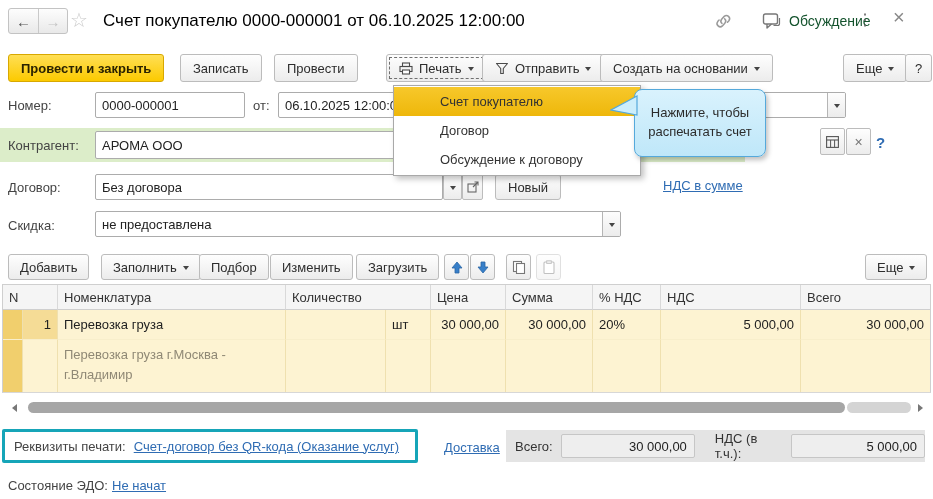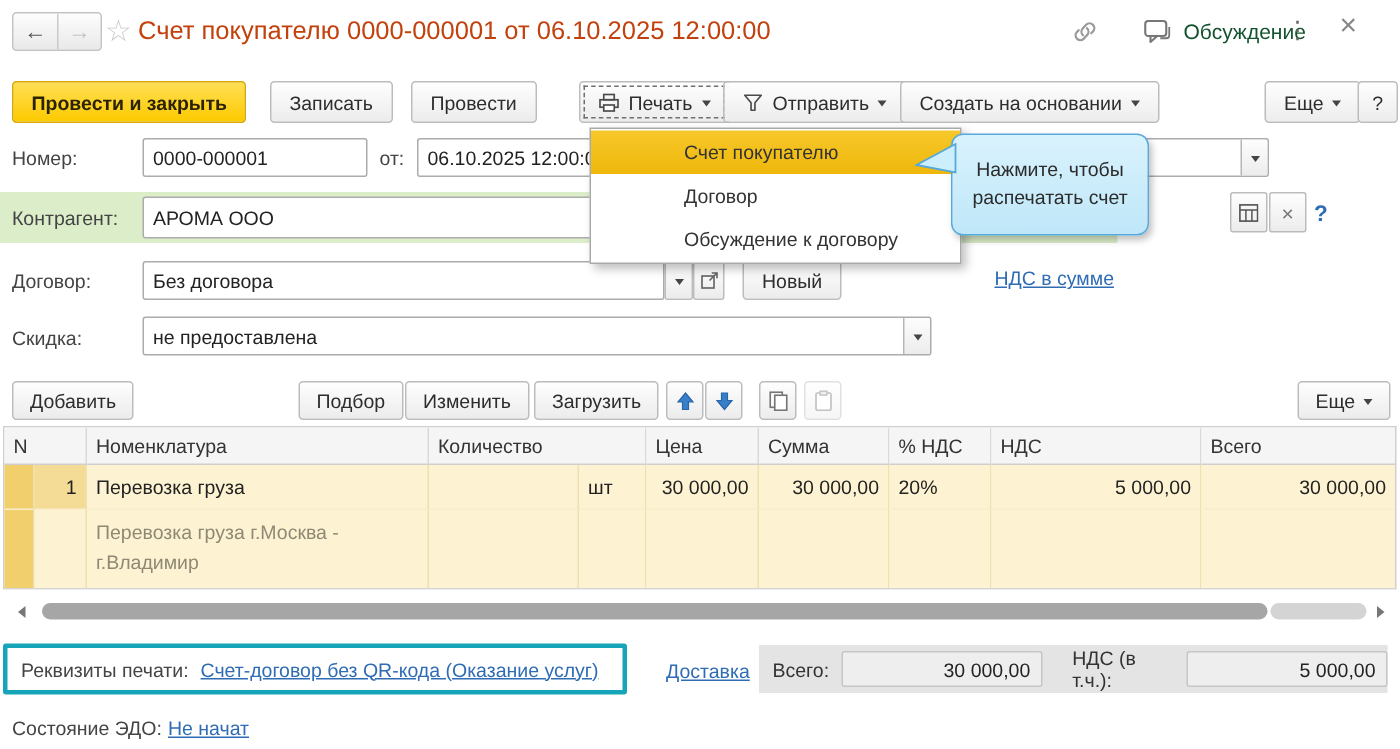--- a/index.html
+++ b/index.html
@@ -6,21 +6,21 @@
   html,body{background:#fff}
   #app{position:relative;width:933px;height:499px;background:#fff;overflow:hidden;
        font-family:"Liberation Sans",sans-serif;font-size:13px;color:#333}
   .abs{position:absolute}
 
   
   .navpair{left:8px;top:8px;display:flex;border:1px solid #c3c3c3;border-radius:3px;overflow:hidden;background:linear-gradient(#fdfdfd,#e9e9e9)}
   .navbtn{width:29px;height:24px;display:flex;align-items:center;justify-content:center;font-size:15px;color:#555}
   .navbtn+.navbtn{border-left:1px solid #c9c9c9;color:#c4c4c4}
   .star{left:70px;top:8px;font-size:20px;color:#ccc}
-  .title{left:92px;top:11px;font-size:17px;color:#c2410c;white-space:nowrap}
+  .title{left:103px;top:11px;font-size:17px;color:#000000;white-space:nowrap}
   .hicon{top:12px;width:19px;height:18px}
   .discussion{left:789px;top:13px;font-size:14px;color:#333}
   .kebab{left:857px;top:10px;font-size:16px;color:#666;letter-spacing:0}
   .close{left:893px;top:6px;font-size:20px;color:#888}
 
   
   .btn{position:absolute;top:54px;height:28px;display:inline-flex;align-items:center;justify-content:center;
        gap:6px;padding:0 12px;background:linear-gradient(#fefefe,#ececec);border:1px solid #bcbcbc;
        border-radius:3px;color:#2d2d2d;font-size:13px;white-space:nowrap;cursor:default}
   .btn.yellow{background:linear-gradient(#ffdf55,#fcca00);border-color:#d8a800;font-weight:bold;color:#2b2300}
@@ -40,21 +40,21 @@
          background:linear-gradient(#fdfdfd,#ececec);display:flex;align-items:center;justify-content:center}
   .greenstrip{left:0;top:128px;width:745px;height:34px;background:#dcedc9}
   .sqbtn{position:absolute;width:25px;height:27px;background:linear-gradient(#fefefe,#ececec);
          border:1px solid #bcbcbc;border-radius:2px;display:flex;align-items:center;justify-content:center}
   .link{color:#2f6cb3;text-decoration:underline;white-space:nowrap;cursor:pointer}
   .qmark{color:#2f6cb3;font-weight:bold;font-size:15px}
 
   
   .menu{left:393px;top:85px;width:248px;background:#fff;border:1px solid #a9a9a9;
         box-shadow:3px 3px 6px rgba(0,0,0,.25);z-index:50;padding:1px 0}
-  .menu-item{height:29px;display:flex;align-items:center;padding-left:62px;color:#333}
+  .menu-item{height:29px;display:flex;align-items:center;padding-left:46px;color:#333}
   .menu-item.hl{background:linear-gradient(#f7c82b,#eeb70a)}
 
   
   .tooltip{left:634px;top:89px;width:132px;height:68px;z-index:60;
            background:linear-gradient(#d9f2fd,#bfe7f9);border:1px solid #55a9db;border-radius:8px;
            box-shadow:2px 3px 5px rgba(0,0,0,.25);display:flex;flex-direction:column;align-items:center;justify-content:center;
            color:#2c2c2c;font-size:13px;line-height:1.45;text-align:center}
   .tooltip-arrow{left:610px;top:95px;z-index:61}
 
   
@@ -243,20 +243,24 @@
     </svg>
   </div>
   <div class="abs tooltip">
     <div>Нажмите, чтобы</div>
     <div>распечатать счет</div>
   </div>
 
   <div class="btn2" style="left:8px">
       <span>Добавить</span>
     </div>
+  <div class="btn2" style="left:101px">
+      <span>Заполнить</span>
+      <span class="tri"></span>
+    </div>
   <div class="btn2" style="left:199px">
       <span>Подбор</span>
     </div>
   <div class="btn2" style="left:270px">
       <span>Изменить</span>
     </div>
   <div class="btn2" style="left:356px">
       <span>Загрузить</span>
     </div>
 

